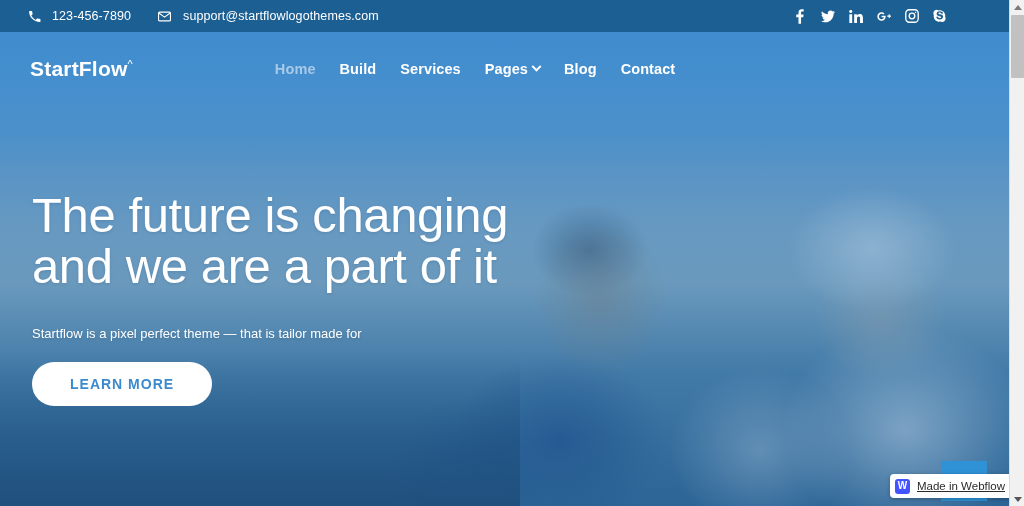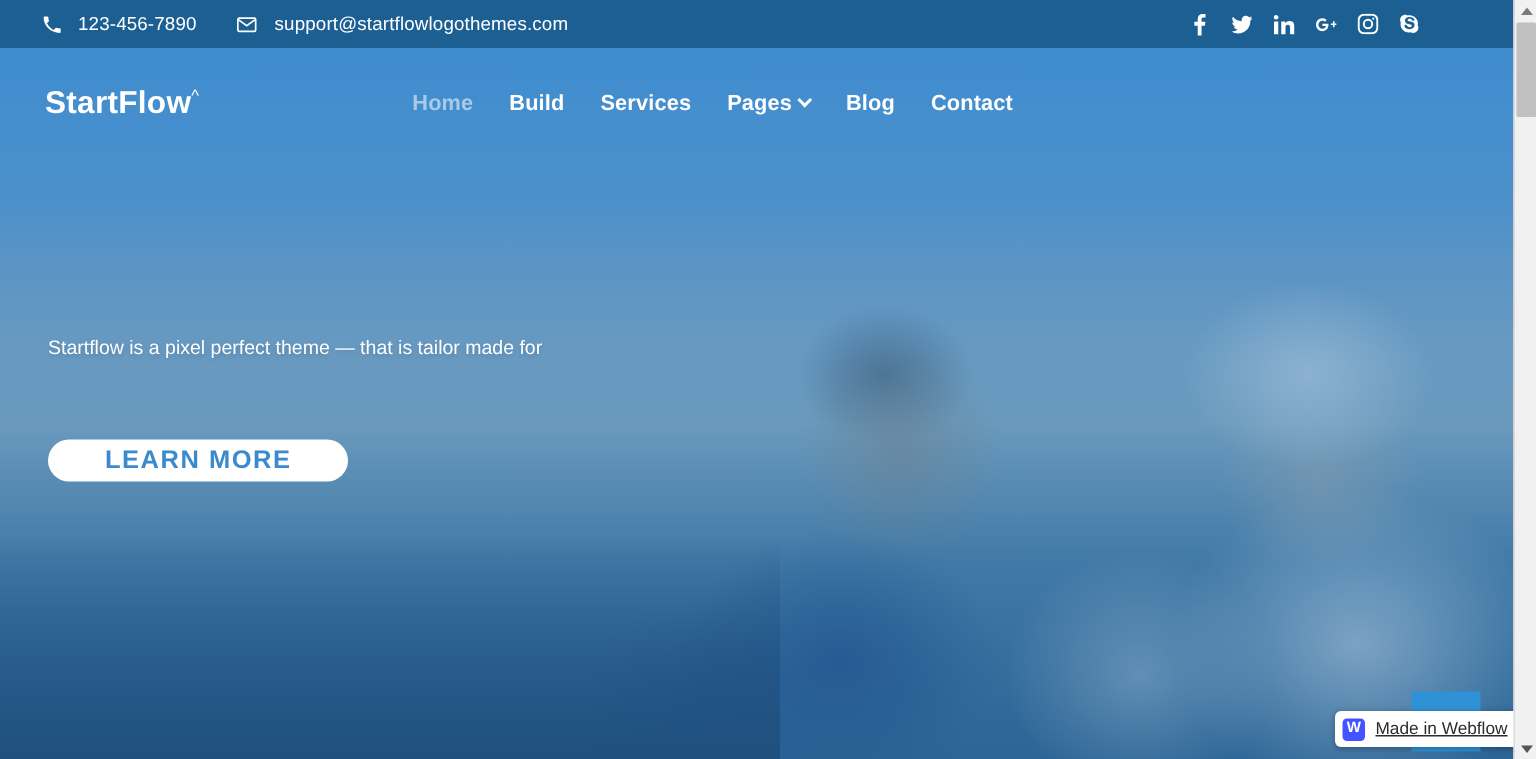--- a/index.html
+++ b/index.html
@@ -172,28 +172,28 @@
   }
   .hero-sub {
     margin-top: 24px;
     color: #ffffff;
     font-size: 13px;
     line-height: 35px;
     max-width: 500px;
     text-shadow: 0 1px 3px rgba(20,60,100,.2);
   }
   .learn-btn {
-    margin-top: 44px;
+    margin-top: 11px;
     display: inline-block;
     background: #ffffff;
     color: #3b8ace;
-    font-size: 17px;
+    font-size: 14px;
     font-weight: bold;
     letter-spacing: 1px;
-    padding: 4px 38px;
+    padding: 14px 38px;
     border-radius: 24px;
     border: none;
     cursor: pointer;
     font-family: "Liberation Sans", sans-serif;
   }
 
   
   .blue-widget {
     position: absolute;
     right: 22px;
@@ -363,20 +363,24 @@
           <span>Blog</span>
         </a>
         <a class="navlink">
           <span>Contact</span>
         </a>
       </div>
 
     </div>
 
     <div class="hero-content">
+      <h1 class="hero-title">
+        <span>The future is changing</span><br>
+        <span>and we are a part of it</span>
+      </h1>
       <p class="hero-sub">
         <span>Startflow is a pixel perfect theme — that is tailor made for</span><br>
       </p>
       <button class="learn-btn">LEARN MORE</button>
     </div>
 
     <div class="blue-widget"></div>
 
   </div>
 

